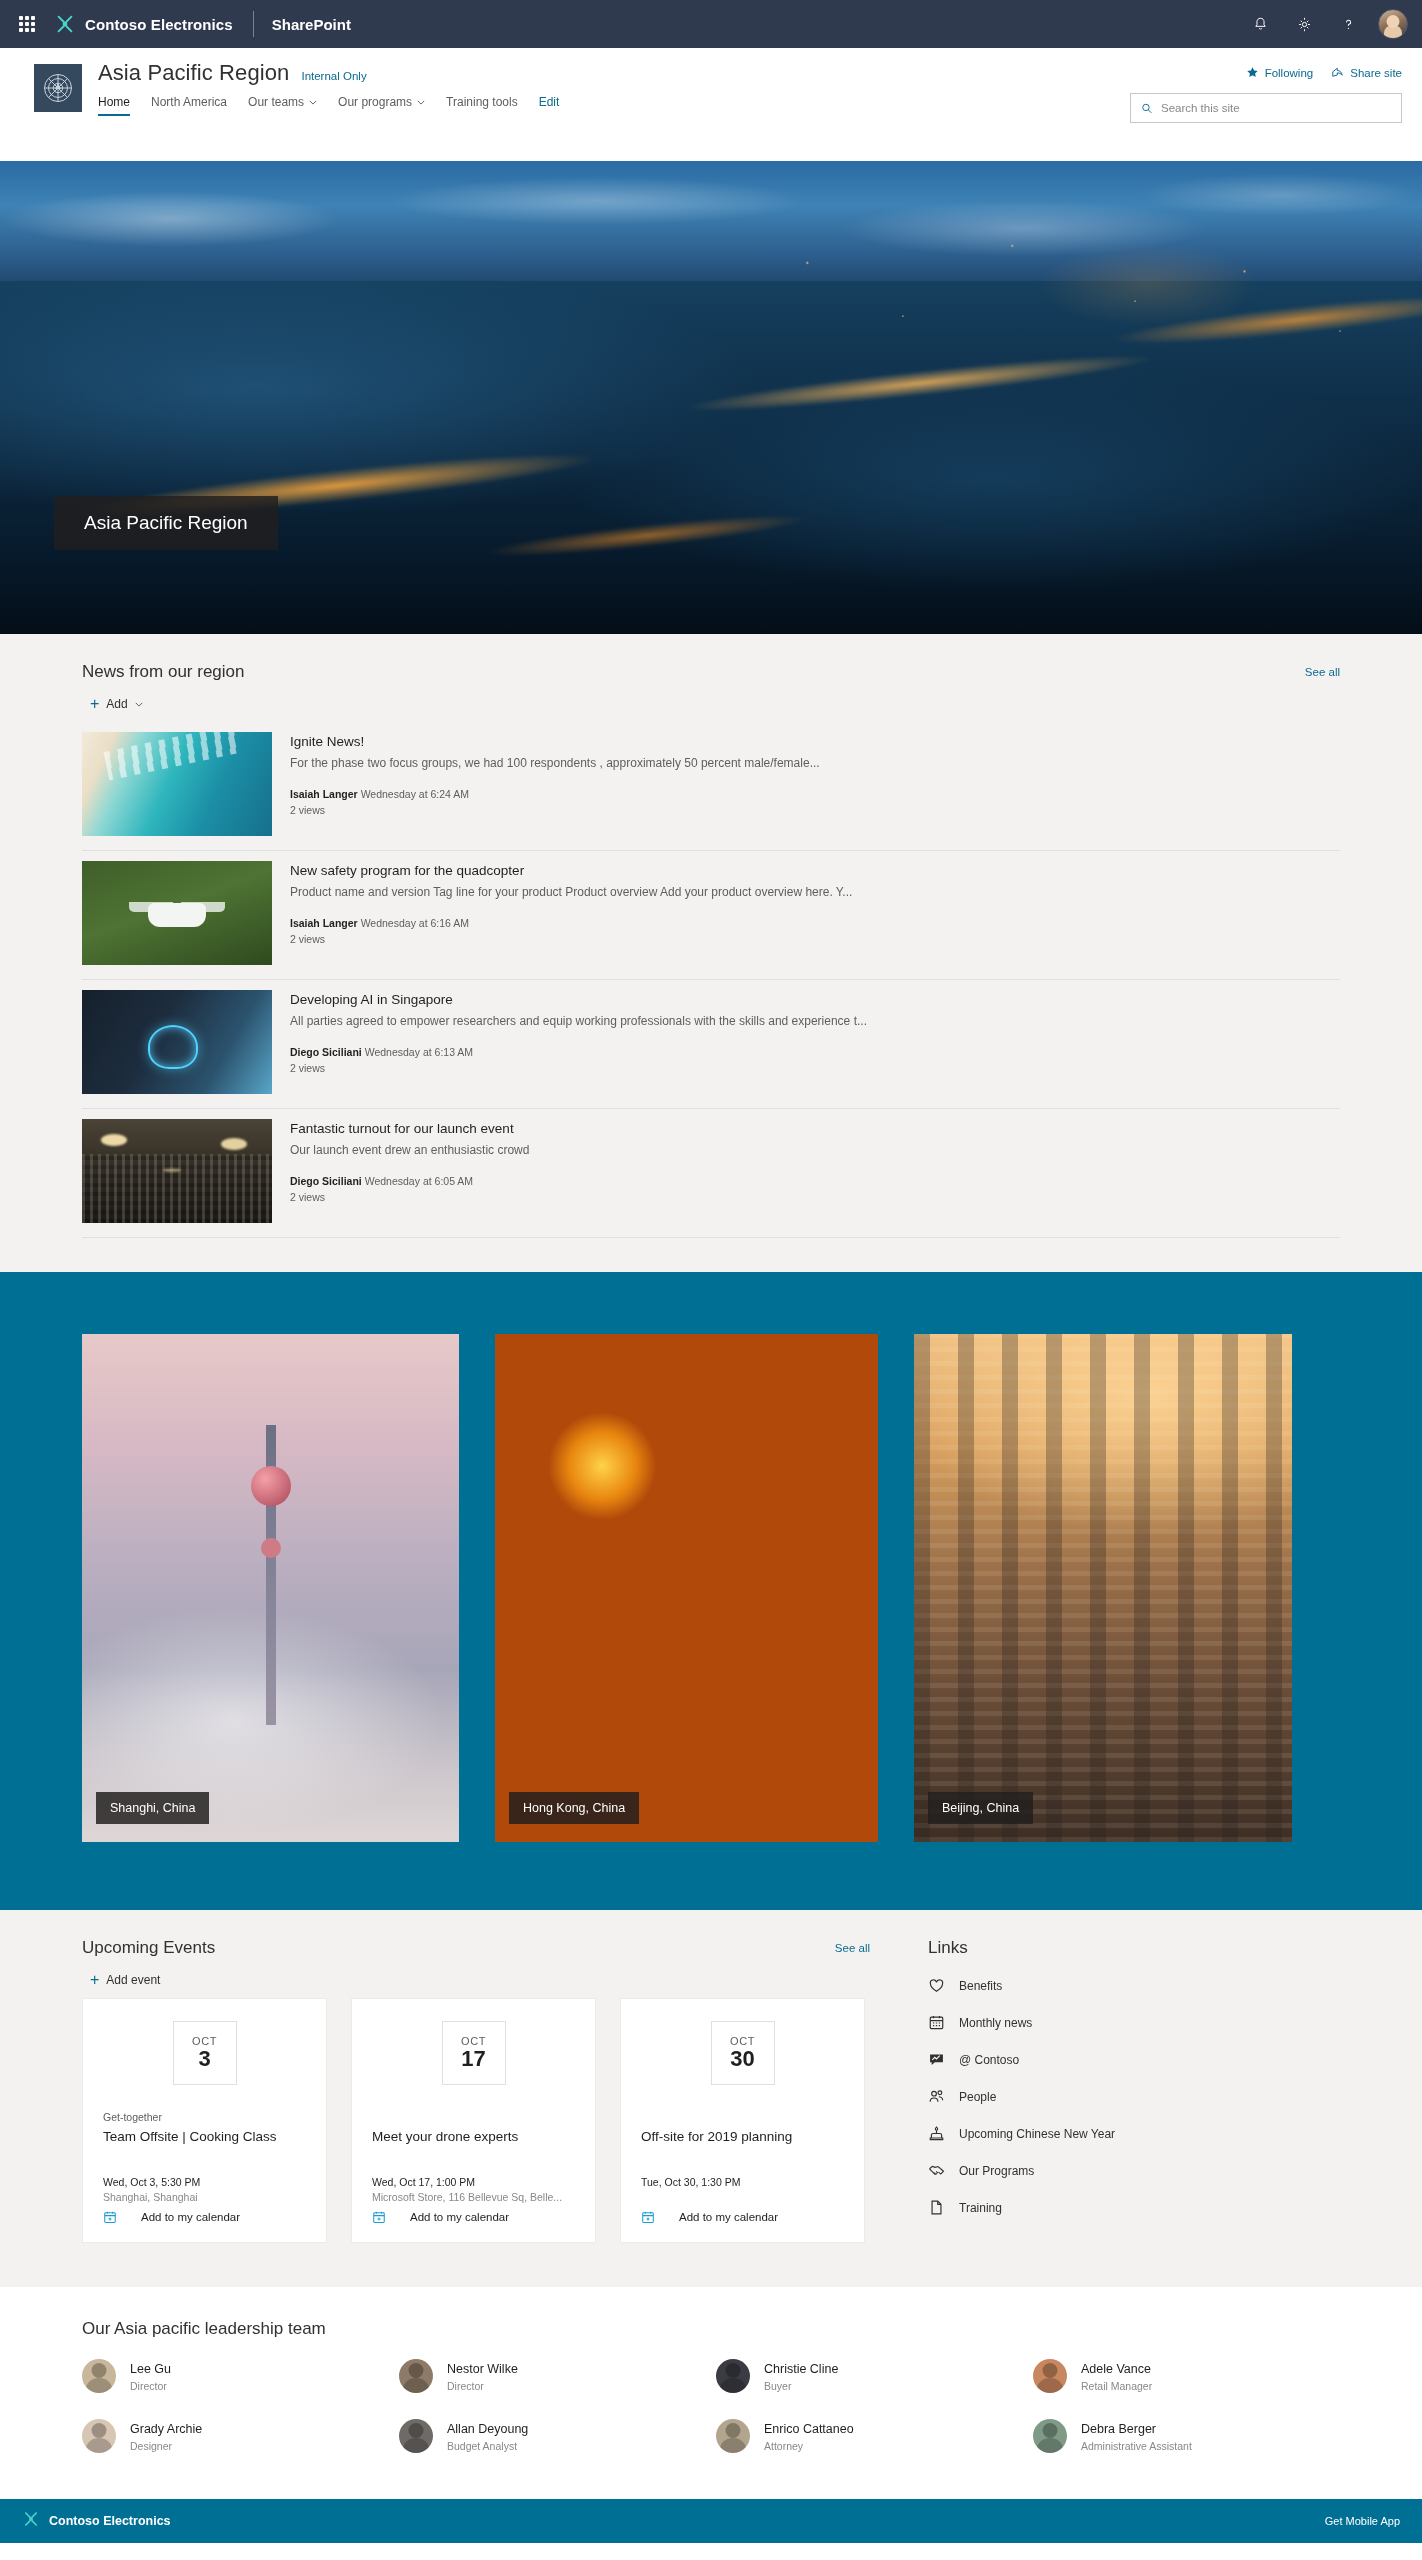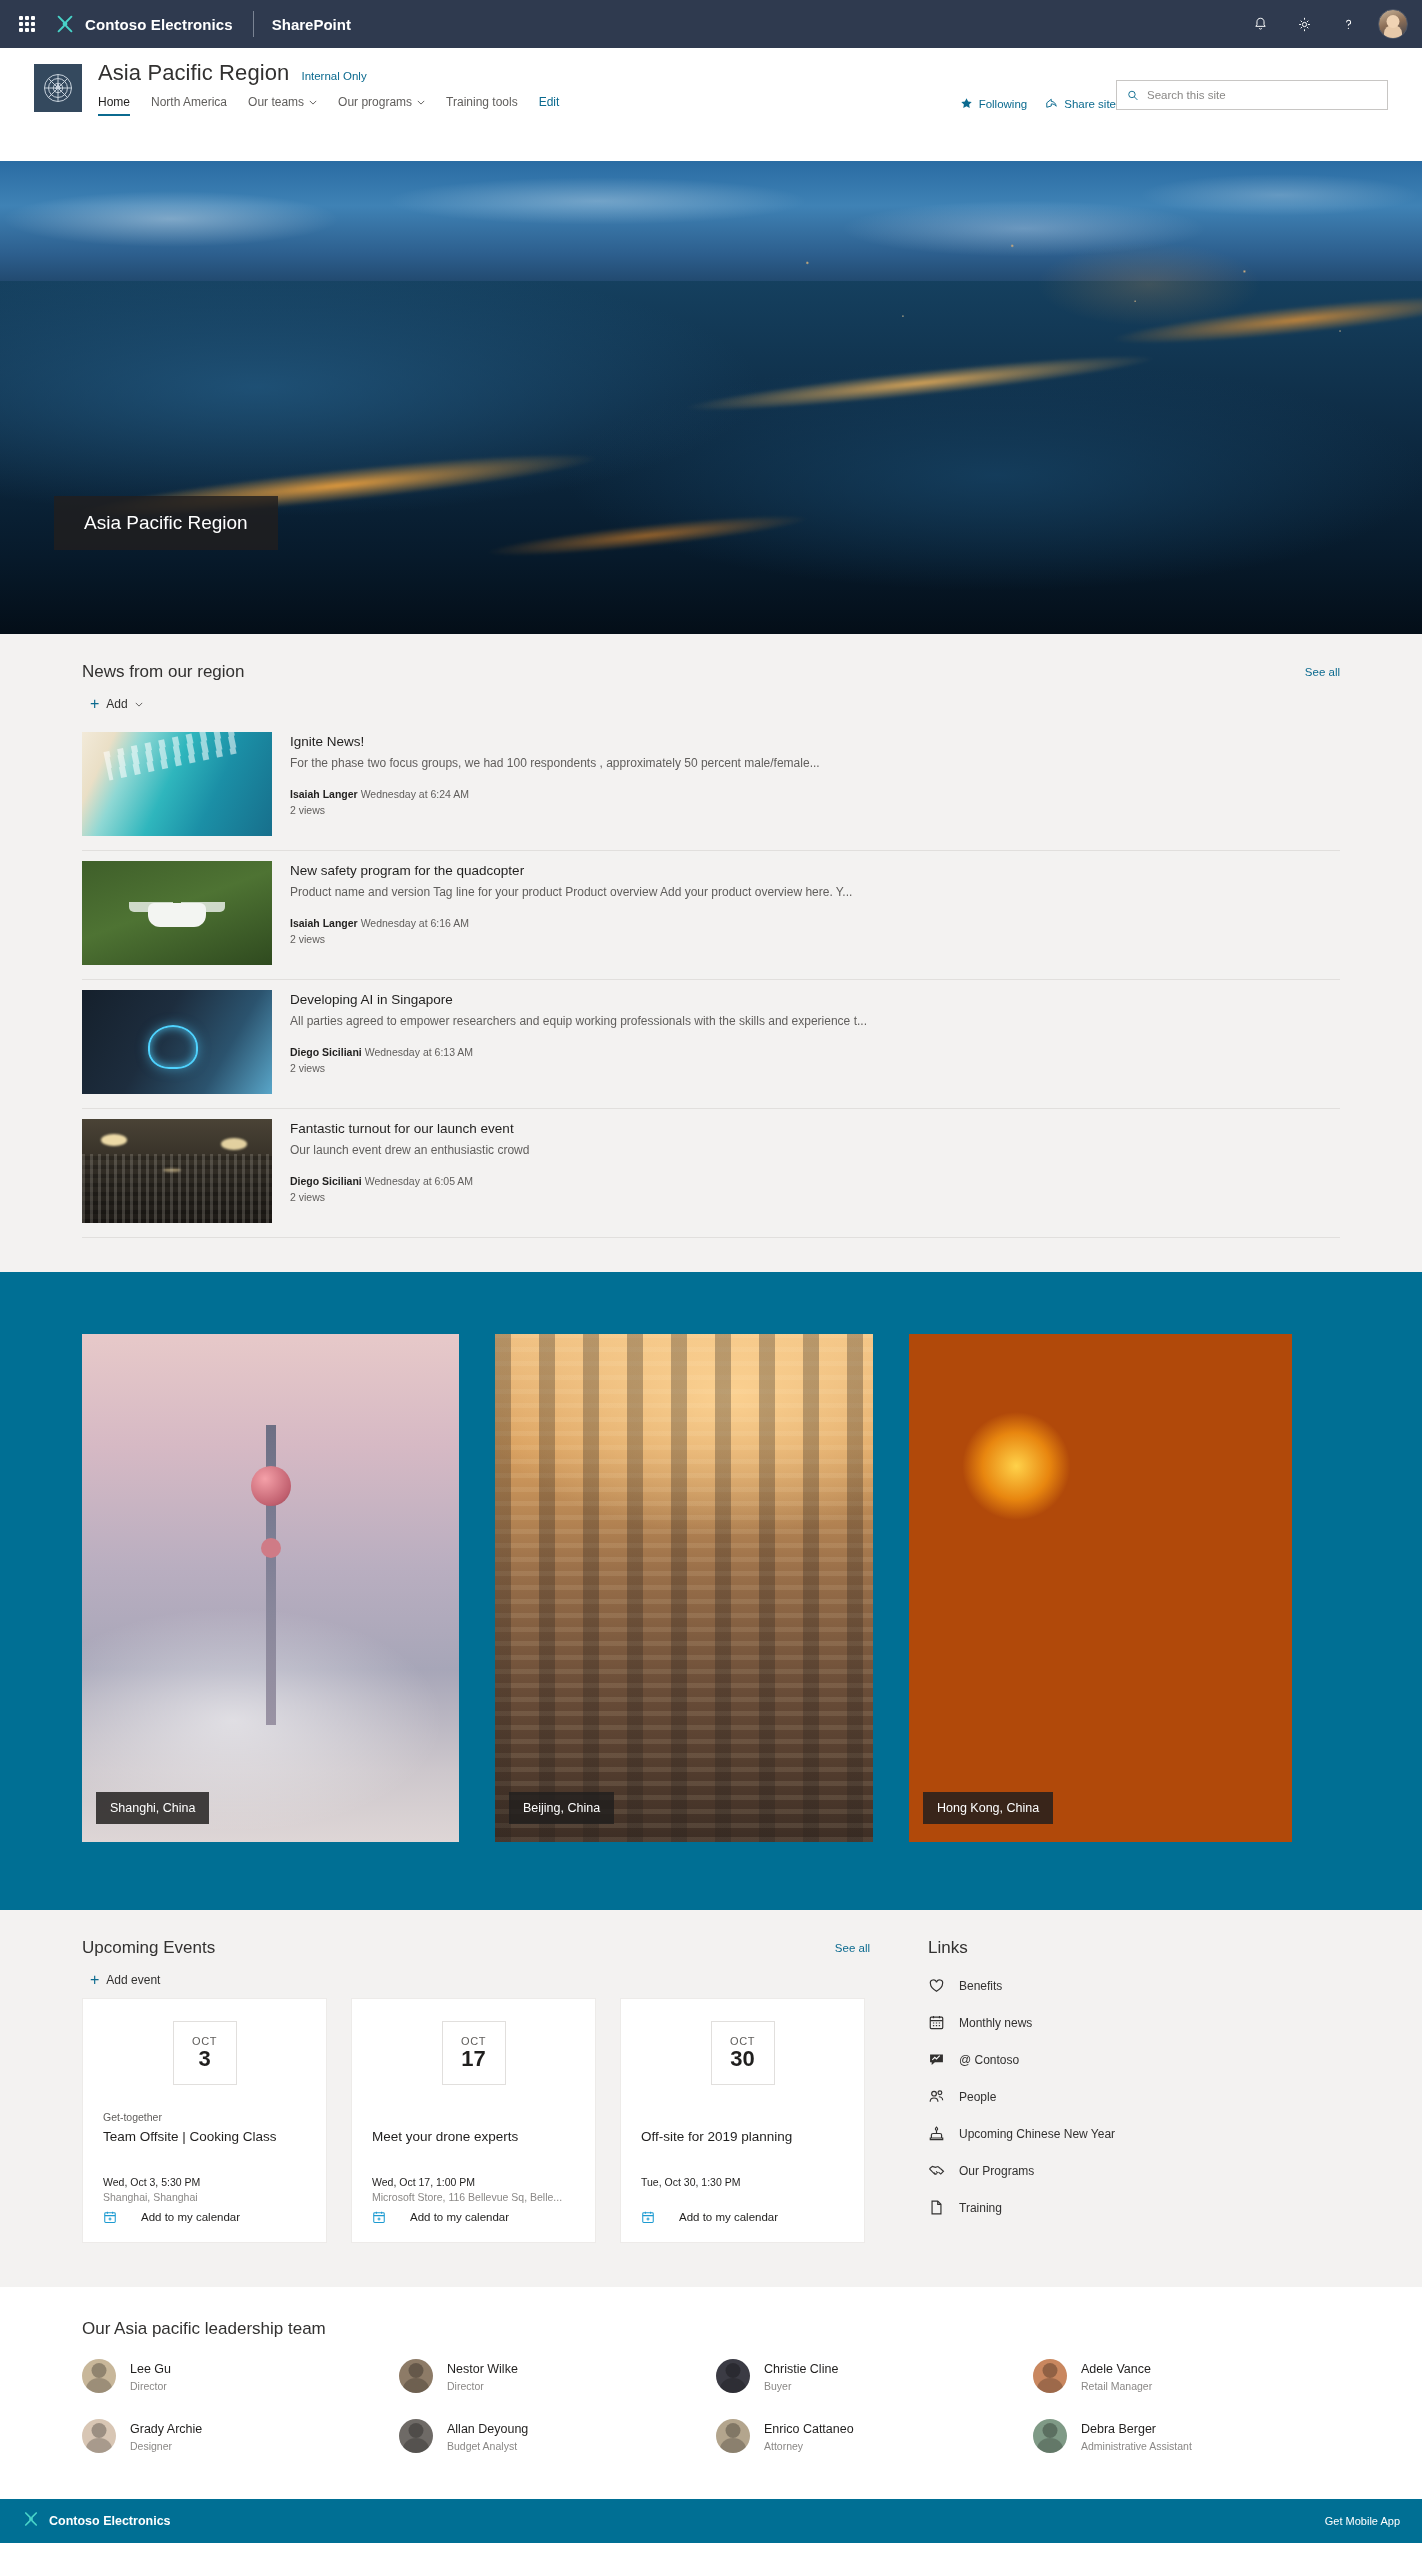--- a/index.html
+++ b/index.html
@@ -98,22 +98,22 @@
     display: flex; align-items: center; gap: 5px;
   }
   .nav-item.selected { color: #201f1e; }
   .nav-item.selected::after {
     content: ""; position: absolute; left: 0; right: 0; bottom: 0;
     height: 2px; background: #0b6a8f;
   }
   .nav-item.edit { color: #0b6a8f; }
   .chev { display: inline-block; }
   .header-right {
-    position: absolute; right: 34px; top: 18px;
-    display: flex; flex-direction: row; align-items: flex-end;
+    position: absolute; right: 20px; top: 18px;
+    display: flex; flex-direction: column; align-items: flex-end;
   }
   .header-actions { display: flex; align-items: center; gap: 18px; }
   .hdr-action {
     display: flex; align-items: center; gap: 6px;
     font-size: 11.5px; color: #0b6a8f; cursor: pointer;
   }
   .searchbox {
     margin-top: 14px;
     width: 272px; height: 30px;
     border: 1px solid #c8c6c4; background: #ffffff;
@@ -625,27 +625,27 @@
     </div>
   </div>
 </div>
 
 <div class="section-gallery">
   <div class="gallery-inner">
     <div class="gal-card gal-1">
       <div class="gal-img img-shanghai"></div>
       <div class="gal-caption">Shanghi, China</div>
     </div>
+    <div class="gal-card gal-2">
+      <div class="gal-img img-lanterns"></div>
+      <div class="gal-caption">Hong Kong, China</div>
+    </div>
     <div class="gal-card gal-3">
       <div class="gal-img img-beijing"></div>
       <div class="gal-caption">Beijing, China</div>
-    </div>
-    <div class="gal-card gal-2">
-      <div class="gal-img img-lanterns"></div>
-      <div class="gal-caption">Hong Kong, China</div>
     </div>
   </div>
 </div>
 
 <div class="section-events">
   <div class="events-inner">
     <div class="events-col">
       <span class="sec-title">Upcoming Events</span>
       <span class="events-seeall">See all</span>
       <div class="add-row">

